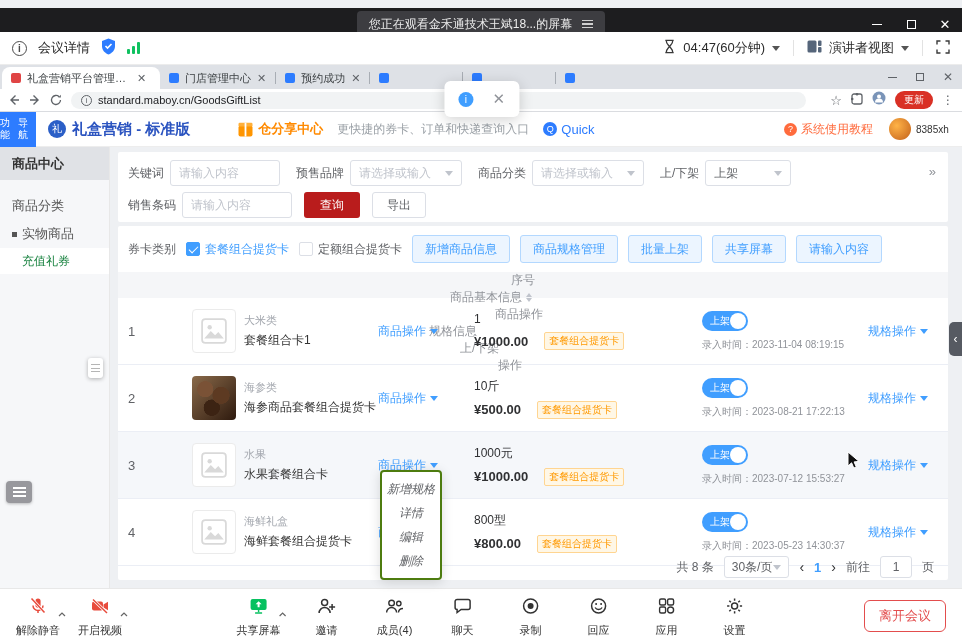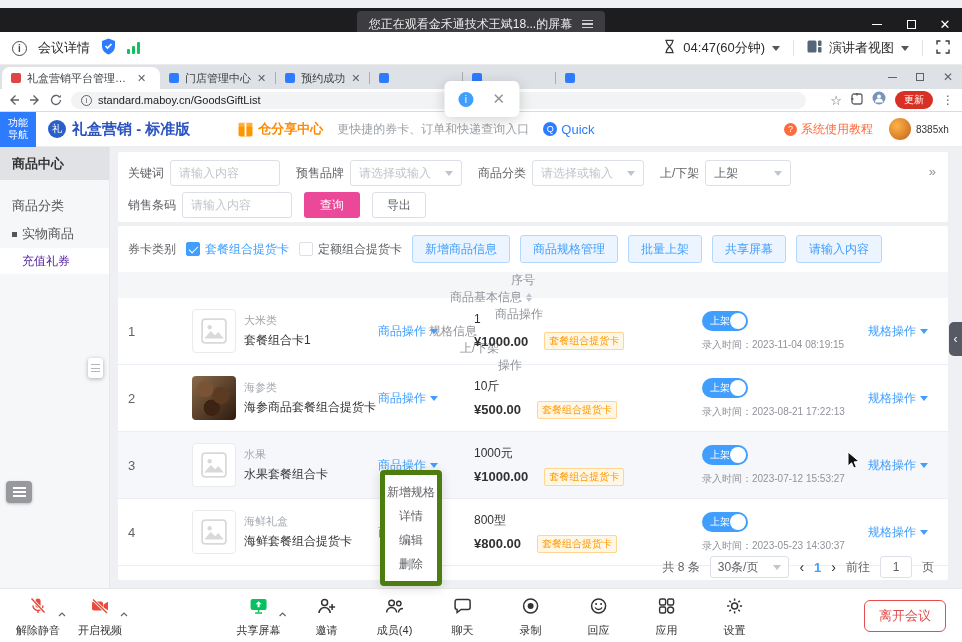--- a/index.html
+++ b/index.html
@@ -50,58 +50,58 @@
   .nav-ico { display:flex; align-items:center; }
   .url-pill { height:17px; background:#f1f3f4; border-radius:9px; display:flex; align-items:center; gap:6px; padding:0 10px; font-size:11px; color:#202124; width:735px; }
   .mini-i { width:11px; height:11px; border-radius:50%; border:1px solid #5f6368; color:#5f6368; font-size:8px; display:flex; align-items:center; justify-content:center; flex:0 0 auto; }
   .addr-icons { margin-left:auto; display:flex; align-items:center; gap:9px; }
   .star { color:#5f6368; font-size:13px; }
   .update-pill { background:#d93025; color:#fff; font-size:10px; padding:2px 9px; border-radius:10px; }
   .kebab { color:#5f6368; font-size:12px; }
 
   
   .appheader { position:absolute; top:112px; left:0; right:0; height:35px; background:#fff; border-bottom:1px solid #ededed; display:flex; align-items:center; }
-  .navtab { width:36px; height:35px; background:#2d7cff; color:#fff; font-size:10px; line-height:12px; display:flex; flex-direction:column; align-items:center; justify-content:center; flex:0 0 auto; }
+  .navtab { width:36px; height:35px; background:#2d7cff; color:#fff; font-size:10px; line-height:12px; display:flex; flex-direction:row; align-items:center; justify-content:center; flex:0 0 auto; }
   .brandwrap { display:flex; align-items:center; gap:6px; margin-left:12px; }
   .brandlogo { width:18px; height:18px; border-radius:50%; background:#2b5fc7; color:#fff; font-size:10px; display:flex; align-items:center; justify-content:center; }
   .brandtext { font-size:15px; font-weight:bold; color:#2b54c0; white-space:nowrap; }
   .sharewrap { display:flex; align-items:center; gap:5px; margin-left:48px; }
   .sharetext { color:#ff8a00; font-weight:bold; font-size:13px; white-space:nowrap; }
   .sharedesc { color:#9aa0a6; font-size:12px; margin-left:14px; white-space:nowrap; }
   .quickwrap { display:flex; align-items:center; gap:4px; margin-left:14px; color:#2d7cff; font-size:13px; }
   .q-circle { width:14px; height:14px; border-radius:50%; background:#2d7cff; color:#fff; font-size:9px; display:flex; align-items:center; justify-content:center; }
   .tutorialwrap { margin-left:auto; display:flex; align-items:center; gap:4px; color:#ff6b3d; font-size:12px; white-space:nowrap; }
   .t-circle { width:13px; height:13px; border-radius:50%; background:#ff6b3d; color:#fff; font-size:9px; display:flex; align-items:center; justify-content:center; }
   .userwrap { display:flex; align-items:center; gap:5px; margin:0 10px 0 16px; }
   .user-avatar { width:22px; height:22px; border-radius:50%; background:radial-gradient(circle at 35% 35%, #ffb347, #c2601a); }
   .username { font-size:10px; color:#333; width:36px; line-height:11px; word-break:break-all; }
 
   
   .sidebar { position:absolute; top:147px; left:0; width:110px; bottom:54px; background:#f6f7f9; border-right:1px solid #e8e8e8; }
   .side-title { height:33px; background:#e0e2e6; display:flex; align-items:center; padding-left:12px; font-size:13px; font-weight:bold; color:#333; }
   .side-item { height:28px; display:flex; align-items:center; padding-left:12px; font-size:13px; color:#555; gap:5px; }
   .side-item.first { margin-top:12px; }
   .bullet { width:5px; height:5px; background:#555; flex:0 0 auto; }
-  .side-item.active { height:26px; background:#fff; padding-left:22px; font-size:12px; color:#4c1d95; }
+  .side-item.active { height:26px; background:#fff; padding-left:22px; font-size:12px; color:#15803d; }
 
   
   .filter-panel { position:absolute; left:118px; top:152px; width:830px; height:70px; background:#fff; border-radius:2px; }
   .frow { display:flex; align-items:center; padding:8px 10px 0 10px; }
   .flabel { font-size:12px; color:#606266; flex:0 0 auto; }
   .ml16 { margin-left:16px; }
   .ml6 { margin-left:6px; }
   .ml12 { margin-left:12px; }
   .finput { height:26px; border:1px solid #dcdfe6; border-radius:3px; background:#fff; font-size:12px; color:#606266; padding:0 8px; width:110px; outline:none; font-family:inherit; }
   .finput::placeholder { color:#c0c4cc; }
   .fselect { height:26px; border:1px solid #dcdfe6; border-radius:3px; display:flex; align-items:center; justify-content:space-between; padding:0 8px; width:112px; font-size:12px; background:#fff; }
   .fselect .ph { color:#c0c4cc; }
   .fselect .val { color:#606266; }
   .sel-caret { width:0; height:0; border-left:4px solid transparent; border-right:4px solid transparent; border-top:5px solid #c0c4cc; }
   .collapse-btn { position:absolute; right:12px; top:12px; color:#909399; font-size:13px; }
-  .btn-primary { height:26px; background:#ec4899; color:#fff; border:none; border-radius:3px; font-size:12px; padding:0 16px; font-family:inherit; }
+  .btn-primary { height:26px; background:#b91c1c; color:#fff; border:none; border-radius:3px; font-size:12px; padding:0 16px; font-family:inherit; }
   .btn-plain { height:26px; background:#fff; color:#606266; border:1px solid #dcdfe6; border-radius:3px; font-size:12px; padding:0 14px; font-family:inherit; }
 
   
   .content-panel { position:absolute; left:118px; top:226px; width:830px; height:354px; background:#fff; border-radius:2px; }
   .cp-toolbar { display:flex; align-items:center; padding:9px 10px; gap:10px; }
   .cb { display:flex; align-items:center; gap:5px; font-size:12px; }
   .cb-box { width:14px; height:14px; border-radius:2px; border:1px solid #dcdfe6; background:#fff; position:relative; flex:0 0 auto; }
   .cb.checked .cb-box { background:#409eff; border-color:#409eff; }
   .cb.checked .cb-box::after { content:""; position:absolute; left:4px; top:1px; width:4px; height:8px; border-right:1.5px solid #fff; border-bottom:1.5px solid #fff; transform:rotate(45deg); }
   .cb-label { color:#606266; }
@@ -133,25 +133,25 @@
   .link-blue { color:#409eff; font-size:12px; display:flex; align-items:center; gap:4px; white-space:nowrap; }
   .caret-b { width:0; height:0; border-left:4px solid transparent; border-right:4px solid transparent; border-top:5px solid #409eff; }
   .spec-line1 { font-size:12px; color:#303133; }
   .spec-line2 { display:flex; align-items:center; gap:16px; margin-top:6px; }
   .price { font-size:13px; font-weight:bold; color:#303133; }
   .badge { font-size:10px; color:#ff9900; background:#fff7e6; border:1px solid #ffd591; padding:1px 4px; border-radius:2px; white-space:nowrap; }
   .toggle { width:46px; height:20px; background:#409eff; border-radius:10px; position:relative; color:#fff; font-size:10px; display:flex; align-items:center; padding-left:8px; }
   .toggle::after { content:""; position:absolute; right:2px; top:2px; width:16px; height:16px; border-radius:50%; background:#fff; }
   .time { font-size:10px; color:#909399; margin-top:7px; white-space:nowrap; }
 
-  .menu-pop { position:absolute; left:380px; top:470px; width:62px; background:#fff; border:5px solid #4d7c0f; border-radius:4px; box-shadow:0 2px 12px rgba(0,0,0,0.14); padding:5px 0; z-index:30; }
+  .menu-pop { position:absolute; left:380px; top:470px; width:62px; background:#fff; border:2px solid #4d7c0f; border-radius:4px; box-shadow:0 2px 12px rgba(0,0,0,0.14); padding:5px 0; z-index:30;font-style:italic; }
   .menu-item { height:24px; line-height:24px; text-align:center; font-size:12px; color:#606266; }
 
   .pager { position:absolute; right:14px; top:330px; display:flex; align-items:center; gap:10px; font-size:12px; color:#606266; }
-  .size-select { height:22px; border:1px solid #dcdfe6; border-radius:3px; display:flex; align-items:center; gap:15px; padding:0 7px; background:#fff; }
+  .size-select { height:22px; border:1px solid #dcdfe6; border-radius:3px; display:flex; align-items:center; gap:1px; padding:0 7px; background:#fff; }
   .page-arrow { color:#303133; font-size:14px; }
   .page-num { color:#409eff; font-weight:bold; font-size:13px; }
   .goto-input { width:32px; height:22px; border:1px solid #dcdfe6; border-radius:3px; text-align:center; font-size:12px; color:#606266; outline:none; font-family:inherit; }
 
   
   .dock { position:absolute; left:0; right:0; bottom:0; height:54px; background:#fff; border-top:1px solid #e8e8e8; }
   .dock-left { position:absolute; left:16px; top:7px; display:flex; gap:18px; }
   .dock-center { position:absolute; left:50%; transform:translateX(-47%); top:7px; display:flex; gap:24px; }
   .dock-item { display:flex; flex-direction:column; align-items:center; gap:3px; min-width:44px; position:relative; }
   .dock-label { font-size:11px; color:#333; white-space:nowrap; }

